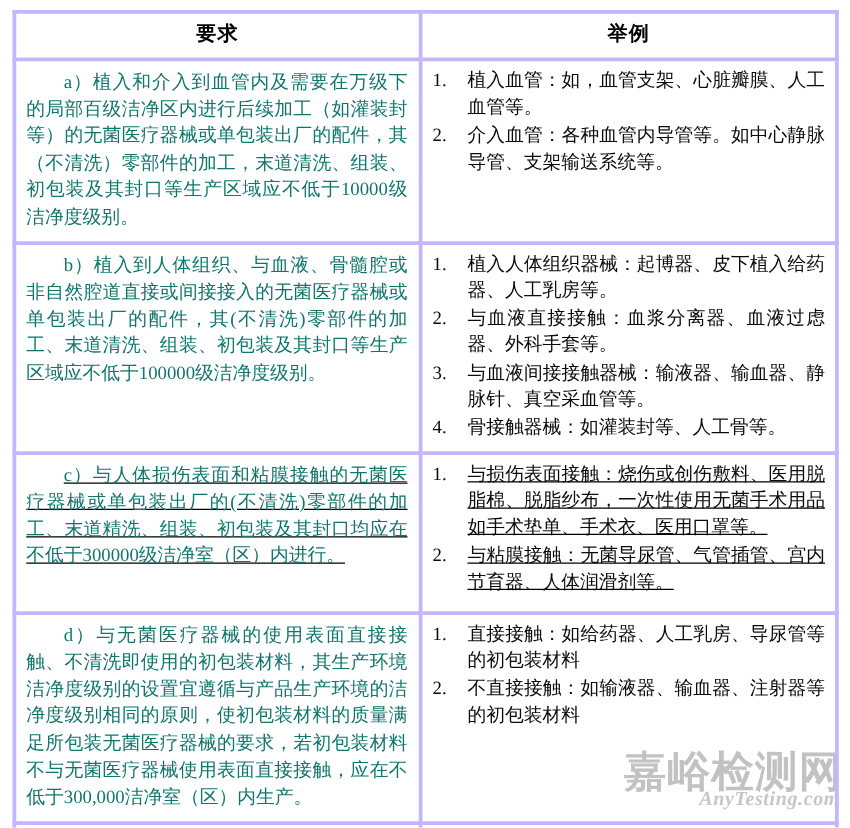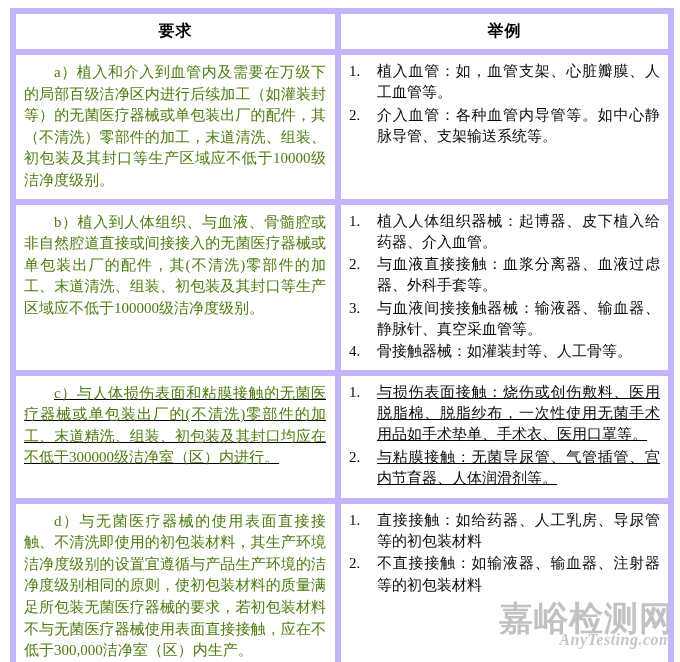--- a/index.html
+++ b/index.html
@@ -61,21 +61,21 @@
     left: 10px;
     top: 8px;
     width: 658px;
     border-collapse: collapse;
     table-layout: fixed;
     background: transparent;
     z-index: 1;
   }
   table.doc-table td,
   table.doc-table th {
-    border: 6px solid #c4b5fd;
+    border: 3px solid #c4b5fd;
     vertical-align: top;
     padding: 0;
     background: transparent;
   }
 
   col.col-req  { width: 325px; }
   col.col-ex   { width: 333px; }
 
   
   .hdr-cell {
@@ -90,21 +90,21 @@
   
   .req-cell {
     padding: 7px 9px 7px 8px !important;
   }
   .req-text {
     font-size: 15px;
     line-height: 1.44;
     text-align: justify;
     text-justify: inter-ideograph;
     text-indent: 2em;
-    color: #4d7c0f;
+    color: #0f766e;
     margin: 0;
     word-break: break-all;
   }
 
   
   .ex-cell {
     padding: 6px 8px 6px 6px !important;
   }
   .ex-list {
     margin: 0;
@@ -209,21 +209,21 @@
         <td class="req-cell">
           <div class="req-mid">
             <p class="req-text">b）植入到人体组织、与血液、骨髓腔或非自然腔道直接或间接接入的无菌医疗器械或单包装出厂的配件，其(不清洗)零部件的加工、末道清洗、组装、初包装及其封口等生产区域应不低于100000级洁净度级别。</p>
           </div>
         </td>
         <td class="ex-cell">
           <div class="mid">
             <ul class="ex-list">
               <li>
                 <span class="num">1.</span>
-                <span>植入人体组织器械：起博器、皮下植入给药器、介入血管。</span>
+                <span>植入人体组织器械：起博器、皮下植入给药器、人工乳房等。</span>
               </li>
               <li>
                 <span class="num">2.</span>
                 <span>与血液直接接触：血浆分离器、血液过虑器、外科手套等。</span>
               </li>
               <li>
                 <span class="num">3.</span>
                 <span>与血液间接接触器械：输液器、输血器、静脉针、真空采血管等。</span>
               </li>
               <li>

